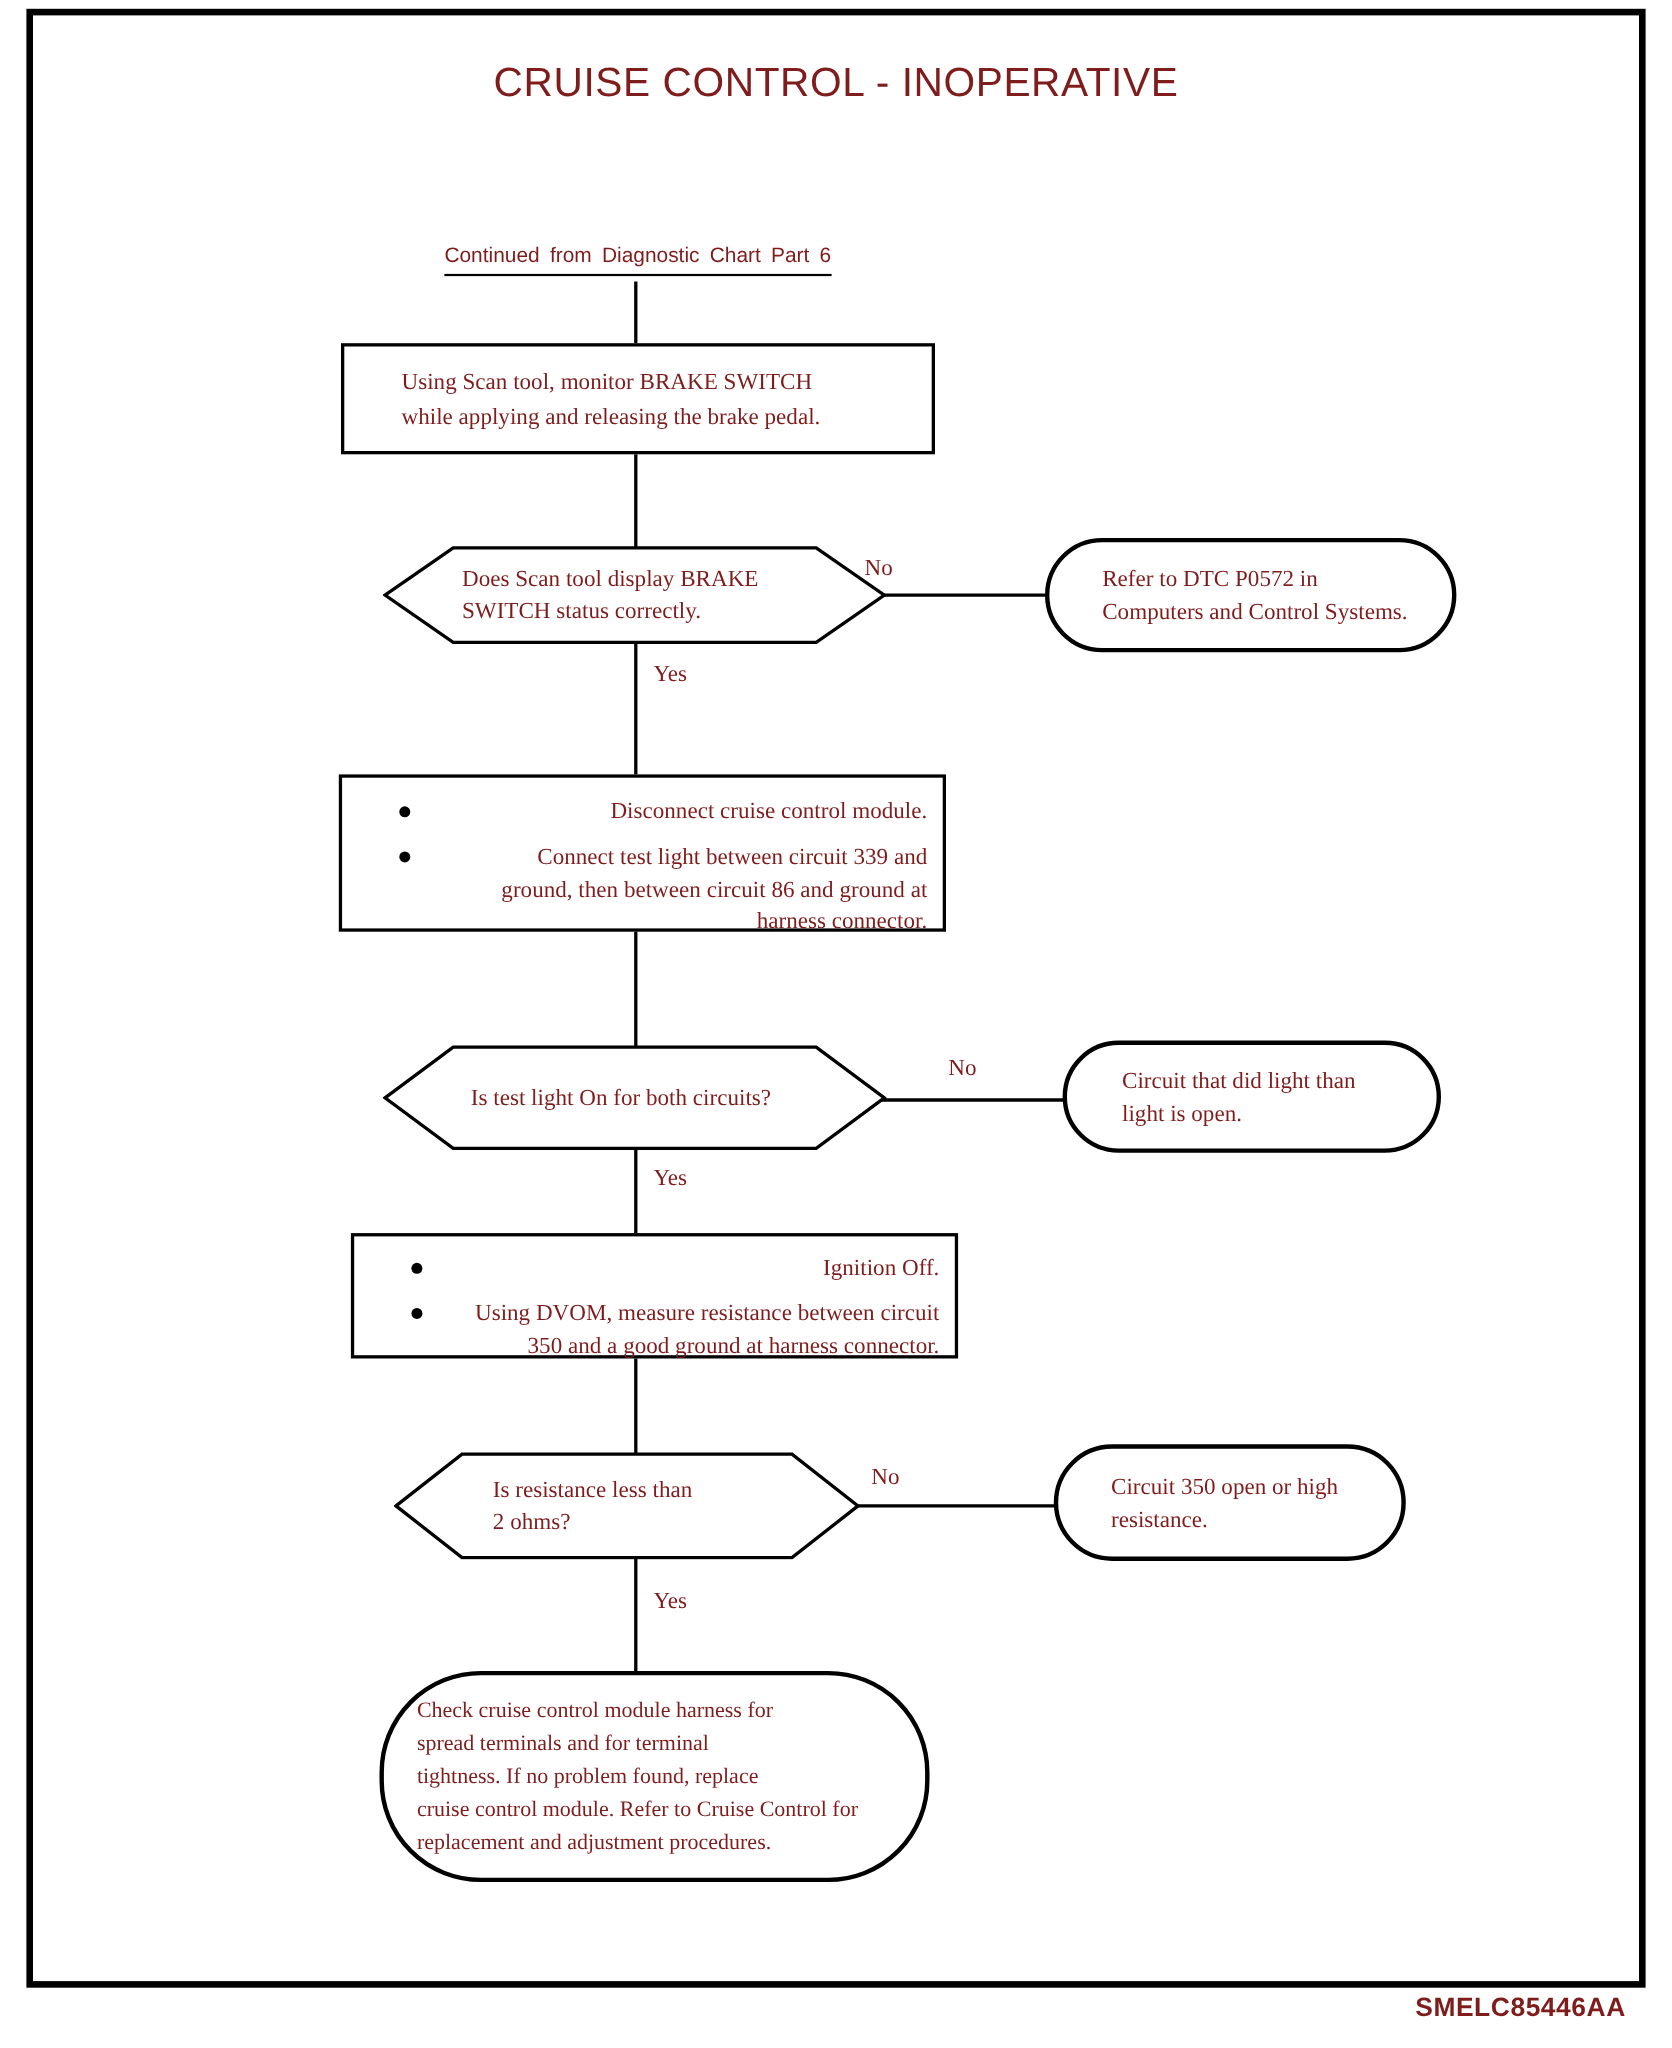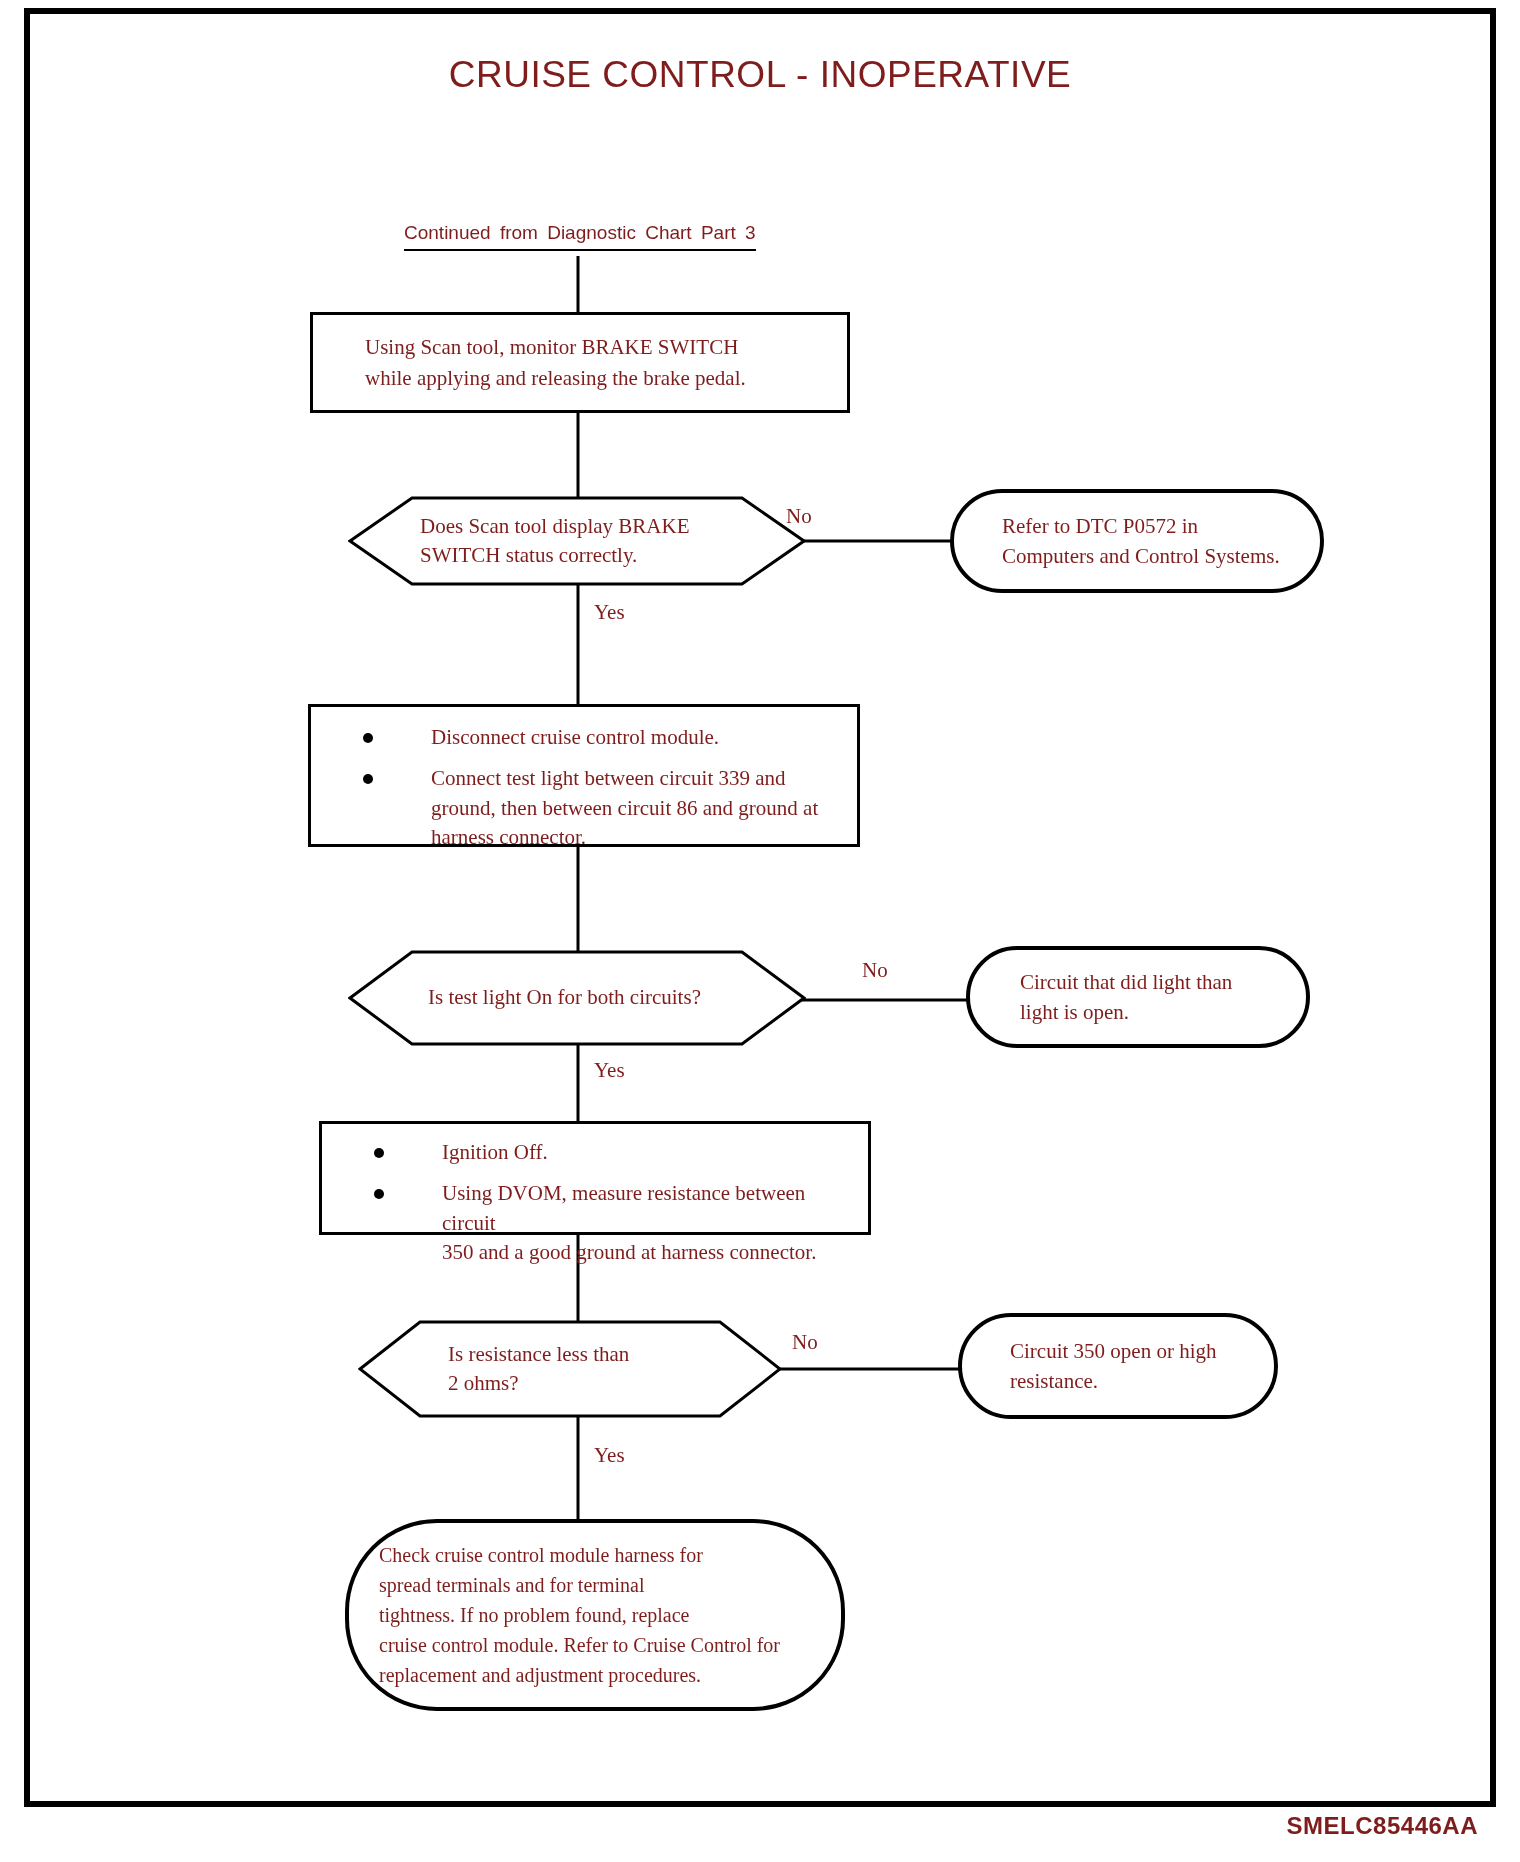--- a/index.html
+++ b/index.html
@@ -53,21 +53,21 @@
   .step1 { left: 310px; top: 312px; width: 540px; height: 101px; padding-left: 52px; }
 
   .bulletbox {
     border: 3px solid #000;
     font-size: 21px;
     line-height: 1.42;
   }
   .step2 { left: 308px; top: 704px; width: 552px; height: 143px; padding-top: 16px; }
   .step3 { left: 308px; top: 1121px; width: 552px; height: 114px; padding-top: 14px; margin-left: 11px; }
   .bulletbox ul { list-style: none; }
-  .bulletbox li { position: relative; padding-left: 120px; padding-right: 14px; margin-bottom: 11px; }
+  .bulletbox li { position: relative; padding-left: 72px; padding-right: 14px; margin-bottom: 11px; text-align: right; }
   .bulletbox li::before {
     content: "";
     position: absolute;
     left: 52px; top: 10px;
     width: 10px; height: 10px;
     border-radius: 50%;
     background: #000;
   }
 
   .hex { background: transparent; }
@@ -130,21 +130,21 @@
 </style>
 </head>
 <body>
 
 <div class="canvas">
 
   <div class="frame"></div>
 
   <div class="title">CRUISE CONTROL - INOPERATIVE</div>
 
-  <div class="continued">Continued from Diagnostic Chart Part 3</div>
+  <div class="continued">Continued from Diagnostic Chart Part 6</div>
 
   <svg class="connectors" width="1520" height="1862" aria-hidden="true">
     <line x1="578" y1="256" x2="578" y2="1560"></line>
     <line x1="578" y1="541" x2="1100" y2="541"></line>
     <line x1="578" y1="1000" x2="1100" y2="1000"></line>
     <line x1="578" y1="1369" x2="1100" y2="1369"></line>
   </svg>
 
   <div class="node procbox step1 pre">Using Scan tool, monitor BRAKE SWITCH
 while applying and releasing the brake pedal.</div>

